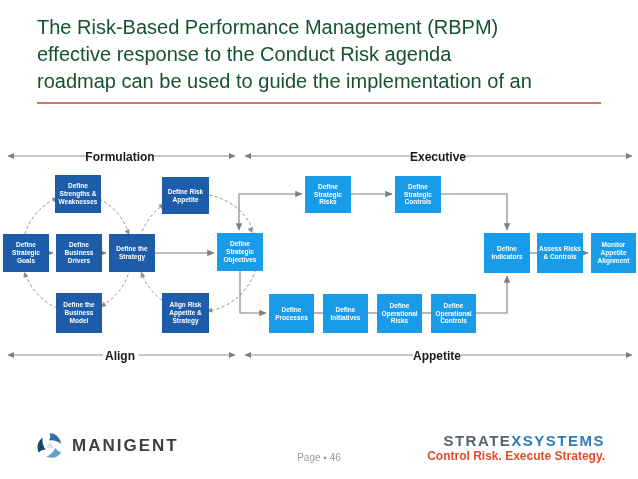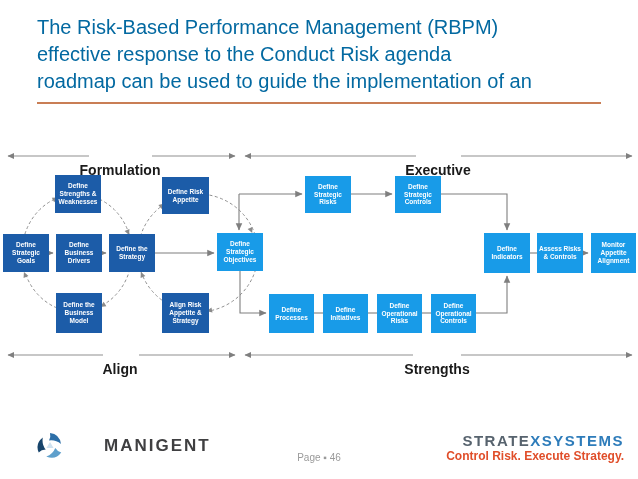--- a/index.html
+++ b/index.html
@@ -1,36 +1,36 @@
 <!DOCTYPE html>
 <html><head>
 <meta charset="utf-8">
 <style>
   html,body{margin:0;padding:0;background:#fff;}
   .slide{position:relative;width:638px;height:479px;background:#ffffff;overflow:hidden;
          font-family:"Liberation Sans",sans-serif;}
   
-  .title{position:absolute;left:37px;top:14px;width:575px;color:#0369a1;
+  .title{position:absolute;left:37px;top:14px;width:575px;color:#14532d;
          font-size:20px;line-height:27px;font-weight:400;letter-spacing:0;z-index:3;}
   .title-underline{position:absolute;left:37px;top:102px;width:564px;height:2px;
          background:#C97E55;z-index:3;}
   
   svg.wires{position:absolute;left:0;top:0;z-index:1;}
   .box{position:absolute;z-index:2;display:flex;align-items:center;justify-content:center;
        text-align:center;color:#ffffff;font-weight:bold;font-size:6.5px;line-height:1.2;
        padding:2px;box-sizing:border-box;}
   .box.dark{background:#1C5CA8;}
   .box.light{background:#189BE8;}
-  .seclabel{position:absolute;z-index:3;font-size:14px;font-weight:bold;color:#1a1a1a;
-       text-align:center;white-space:nowrap;transform:translateX(-50%);margin-top:12px;}
+  .seclabel{position:absolute;z-index:3;font-size:12px;font-weight:bold;color:#1a1a1a;
+       text-align:center;white-space:nowrap;transform:translateX(-50%);}
   
-  .manigent{position:absolute;left:36px;top:430px;display:flex;align-items:center;z-index:3;gap:32px;}
+  .manigent{position:absolute;left:36px;top:430px;display:flex;align-items:center;z-index:3;}
   .manigent-name{margin-left:8px;color:#3F3F41;font-size:17px;font-weight:bold;
        letter-spacing:2px;}
-  .stratex{position:absolute;right:14px;top:433px;text-align:right;z-index:3;}
+  .stratex{position:absolute;right:33px;top:433px;text-align:right;z-index:3;}
   .stratex-word{font-size:15px;font-weight:600;letter-spacing:1.5px;line-height:15px;}
   .stratex-p1{color:#57636E;}
   .stratex-p2{color:#2E7CBA;}
   .stratex-tag{color:#E04E2A;font-size:12px;font-weight:bold;margin-top:1px;}
   .pagenum{position:absolute;left:0;right:0;top:452px;text-align:center;color:#9a9a9a;
        font-size:10px;z-index:3;}
 </style>
 </head>
 <body>
 
@@ -92,21 +92,21 @@
       <line x1="422" y1="313" x2="431" y2="313"></line>
       <path d="M476,313 L507,313 L507,276" marker-end="url(#ar)"></path>
       <line x1="530" y1="253" x2="537" y2="253"></line>
       <line x1="583" y1="253" x2="588" y2="253" marker-end="url(#ar)"></line>
     </g>
   </svg>
 
   <div class="seclabel" style="left:120px;top:150px">Formulation</div>
   <div class="seclabel" style="left:438px;top:150px">Executive</div>
   <div class="seclabel" style="left:120px;top:349px">Align</div>
-  <div class="seclabel" style="left:437px;top:349px">Strengths</div>
+  <div class="seclabel" style="left:437px;top:349px">Appetite</div>
 
   <div class="box dark" style="left:55px;top:175px;width:46px;height:38px">Define Strengths &amp; Weaknesses</div>
   <div class="box dark" style="left:162px;top:177px;width:47px;height:37px">Define Risk Appetite</div>
   <div class="box light" style="left:305px;top:176px;width:46px;height:37px">Define Strategic Risks</div>
   <div class="box light" style="left:395px;top:176px;width:46px;height:37px">Define Strategic Controls</div>
   <div class="box dark" style="left:3px;top:234px;width:46px;height:38px">Define Strategic Goals</div>
   <div class="box dark" style="left:56px;top:234px;width:46px;height:38px">Define Business Drivers</div>
   <div class="box dark" style="left:109px;top:234px;width:46px;height:38px">Define the Strategy</div>
   <div class="box light" style="left:217px;top:233px;width:46px;height:38px">Define Strategic Objectives</div>
   <div class="box light" style="left:484px;top:233px;width:46px;height:40px">Define Indicators</div>

